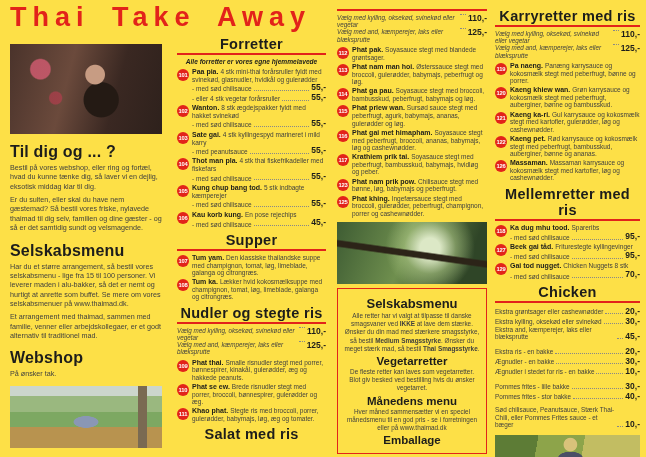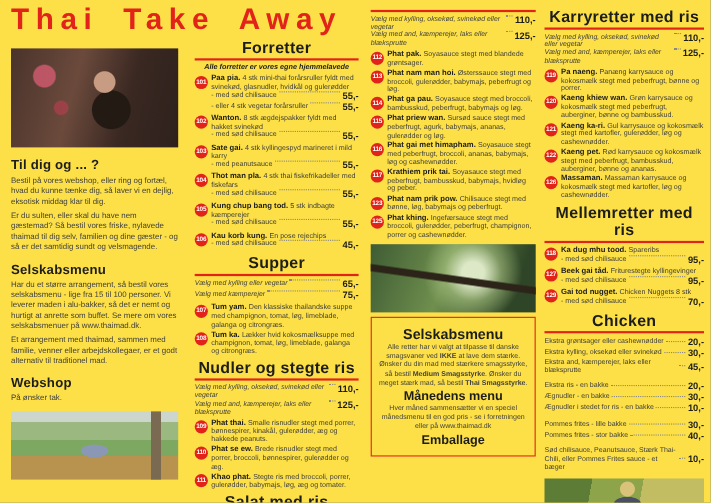--- a/index.html
+++ b/index.html
@@ -34,42 +34,42 @@
       linear-gradient(8deg, transparent 44%, #2c2418 46% 52%, transparent 54%),
       radial-gradient(circle at 62% 42%, #dce8c6 0 10%, rgba(180,205,140,.5) 26%, transparent 45%),
       linear-gradient(110deg, #3e5c33, #6f8f4e 45%, #2f4527 85%); }
   .photo-farmer { height:60px; margin-top:6px;
     background:
       radial-gradient(circle at 52% 16%, #d9c27a 0 7%, transparent 8%),
       radial-gradient(ellipse at 52% 38%, #4a4f66 0 11%, transparent 12%),
       linear-gradient(100deg, #5d7c36 0 28%, #8da44a 28% 58%, #c2bd62 58%); }
 
   
-  .intro-h { font-size:12px; font-weight:bold; margin:9px 0 2px; letter-spacing:.2px; }
+  .intro-h { font-size:16px; font-weight:bold; margin:9px 0 2px; letter-spacing:.2px; }
   .intro-p { font-size:7.2px; line-height:1.3; margin:0 0 4px; color:var(--gray); }
 
   
   .sec { margin-bottom:4px; }
   .sec-h { text-align:center; font-weight:bold; font-size:14.5px; margin:0; letter-spacing:.3px; }
   .rule { height:2px; background:var(--red); margin:1px 0 3px; }
   .note { font-size:6.6px; font-style:italic; font-weight:bold; text-align:center; margin:0 0 3px; }
   .phead { margin-bottom:3px; }
   .phead-row { display:flex; align-items:flex-start; font-size:6.3px; font-style:italic; color:var(--gray); line-height:1.15; }
   .dots { flex:1; border-bottom:1px dotted #888; margin:0 2px 1.5px; min-width:6px; }
   .pr { font-style:normal; font-weight:bold; font-size:8.5px; color:var(--ink); white-space:nowrap; }
 
   .item { display:flex; gap:3px; margin-bottom:2px; }
   .badge { flex:0 0 auto; width:12px; height:12px; border-radius:50%; background:var(--red);
            color:#fff; font-weight:bold; font-size:5.8px; display:flex; align-items:center;
            justify-content:center; margin-top:1px; letter-spacing:-.2px; }
   .item-body { flex:1; font-size:6.5px; line-height:1.12; color:var(--gray); }
   .item-name { font-weight:bold; color:var(--ink); font-size:7px; }
-  .price-row { display:flex; align-items:flex-start; line-height:1.12; }
-
-  .ex-row { display:flex; align-items:center; font-size:6.4px; color:var(--gray); line-height:1.18; }
+  .price-row { display:flex; align-items:flex-end; line-height:1.12; }
+
+  .ex-row { display:flex; align-items:flex-end; font-size:6.4px; color:var(--gray); line-height:1.18; }
   .ex-group { margin-bottom:5px; }
 
   .infobox { border:1.5px solid var(--red); padding:5px 6px 6px; text-align:center; }
   .ib-h { font-weight:bold; margin:2px 0 1px; font-size:11.5px; }
   .ib-sec:first-child .ib-h { font-size:13px; }
   .ib-text { font-size:6.4px; line-height:1.28; color:var(--gray); margin:0 0 2px; }
 </style>
 </head>
 <body>
 
@@ -155,32 +155,20 @@
                 <span class="lab">- med sød chilisauce</span>
                 <span class="dots"></span>
                 <span class="pr">45,-</span>
               </div></div>
           </div>
         </div>
     </div>
     <div class="sec">
       <div class="sec-h">Supper</div>
       <div class="rule"></div>
-      <div class="phead">
-          <div class="phead-row">
-            <span class="lab">Vælg med kylling eller vegetar</span>
-            <span class="dots"></span>
-            <span class="pr">65,-</span>
-          </div>
-          <div class="phead-row">
-            <span class="lab">Vælg med kæmperejer</span>
-            <span class="dots"></span>
-            <span class="pr">75,-</span>
-          </div>
-        </div>
       <div>
           <div class="item">
             <span class="badge">107</span>
             <div class="item-body"><span class="item-name">Tum yam. </span><span class="item-desc">Den klassiske thailandske suppe med champignon, tomat, løg, limeblade, galanga og citrongræs.</span></div>
           </div>
           <div class="item">
             <span class="badge">108</span>
             <div class="item-body"><span class="item-name">Tum ka. </span><span class="item-desc">Lækker hvid kokosmælksuppe med champignon, tomat, løg, limeblade, galanga og citrongræs.</span></div>
           </div>
         </div>
@@ -272,20 +260,24 @@
         </div>
     </div>
     <div class="photo photo-river"></div>
     <div class="infobox">
       <div>
           <div class="ib-sec">
             <div class="ib-h">Selskabsmenu</div>
             <p class="ib-text"><span>Alle retter har vi valgt at tilpasse til danske smagsvaner ved </span><b>IKKE</b><span> at lave dem stærke. Ønsker du din mad med stærkere smagsstyrke, så bestil </span><b>Medium Smagsstyrke</b><span>. Ønsker du meget stærk mad, så bestil </span><b>Thai Smagsstyrke</b><span>.</span></p>
           </div>
           <div class="ib-sec">
+            <div class="ib-h">Vegetarretter</div>
+            <p class="ib-text"><span>De fleste retter kan laves som vegetarretter. Blot giv besked ved bestilling hvis du ønsker vegetarret.</span></p>
+          </div>
+          <div class="ib-sec">
             <div class="ib-h">Månedens menu</div>
             <p class="ib-text"><span>Hver måned sammensætter vi en speciel månedsmenu til en god pris - se i forretningen eller på www.thaimad.dk</span></p>
           </div>
           <div class="ib-sec">
             <div class="ib-h">Emballage</div>
           </div>
         </div>
 
     </div>
   </div>

